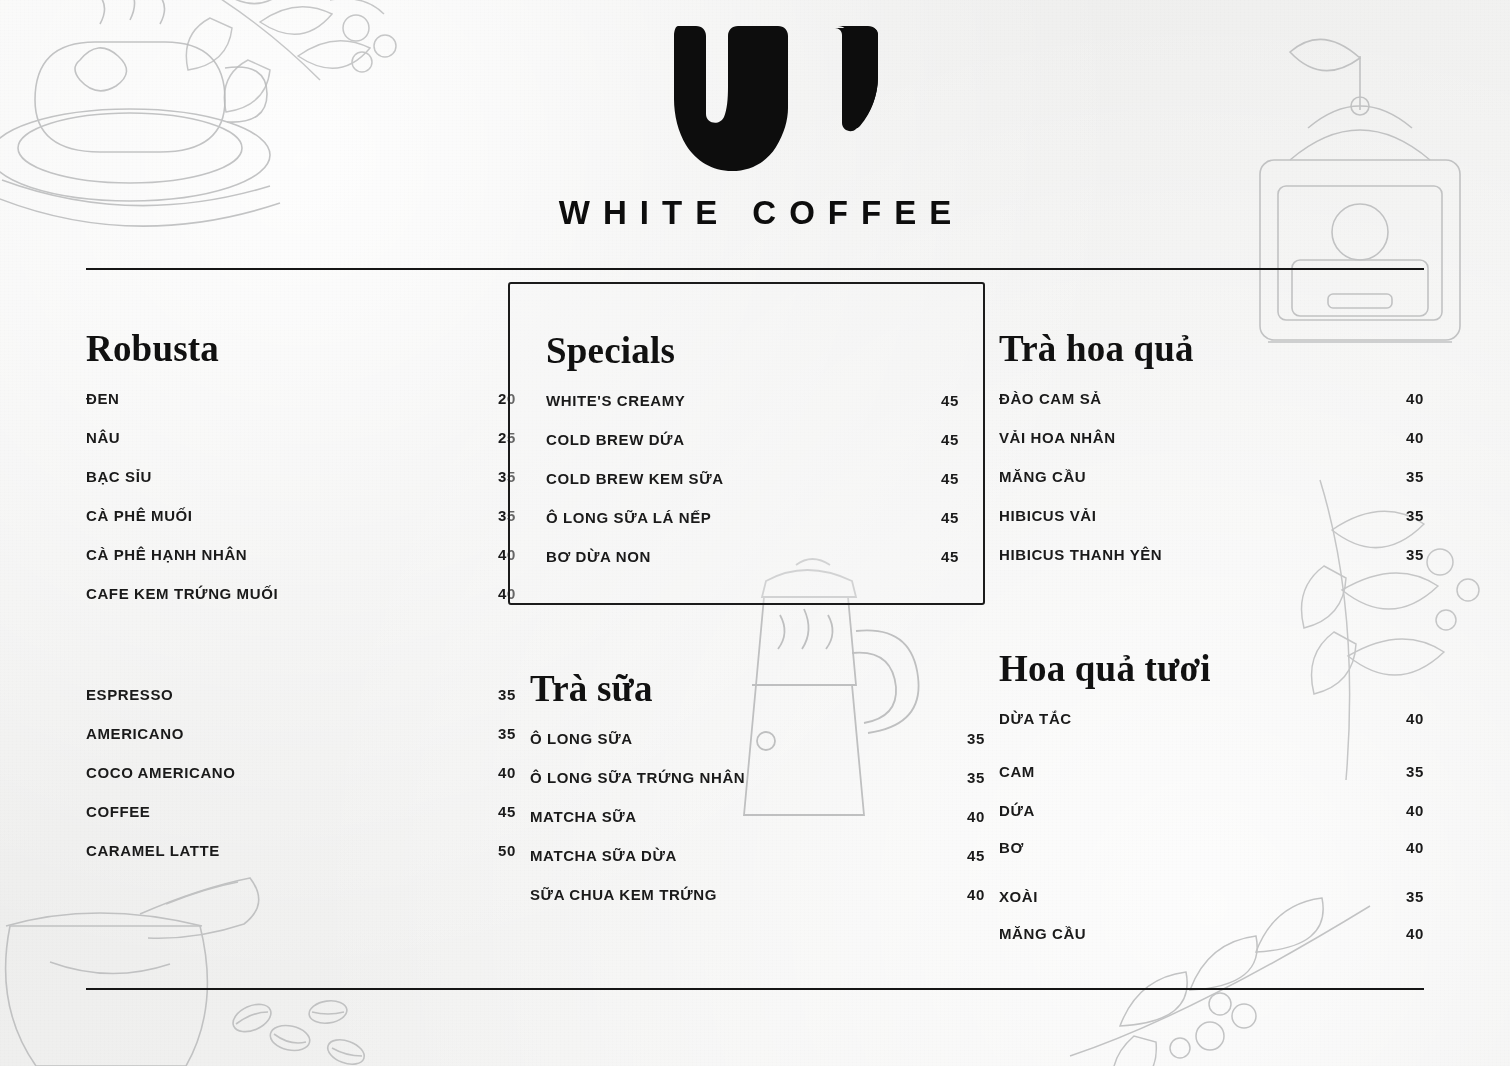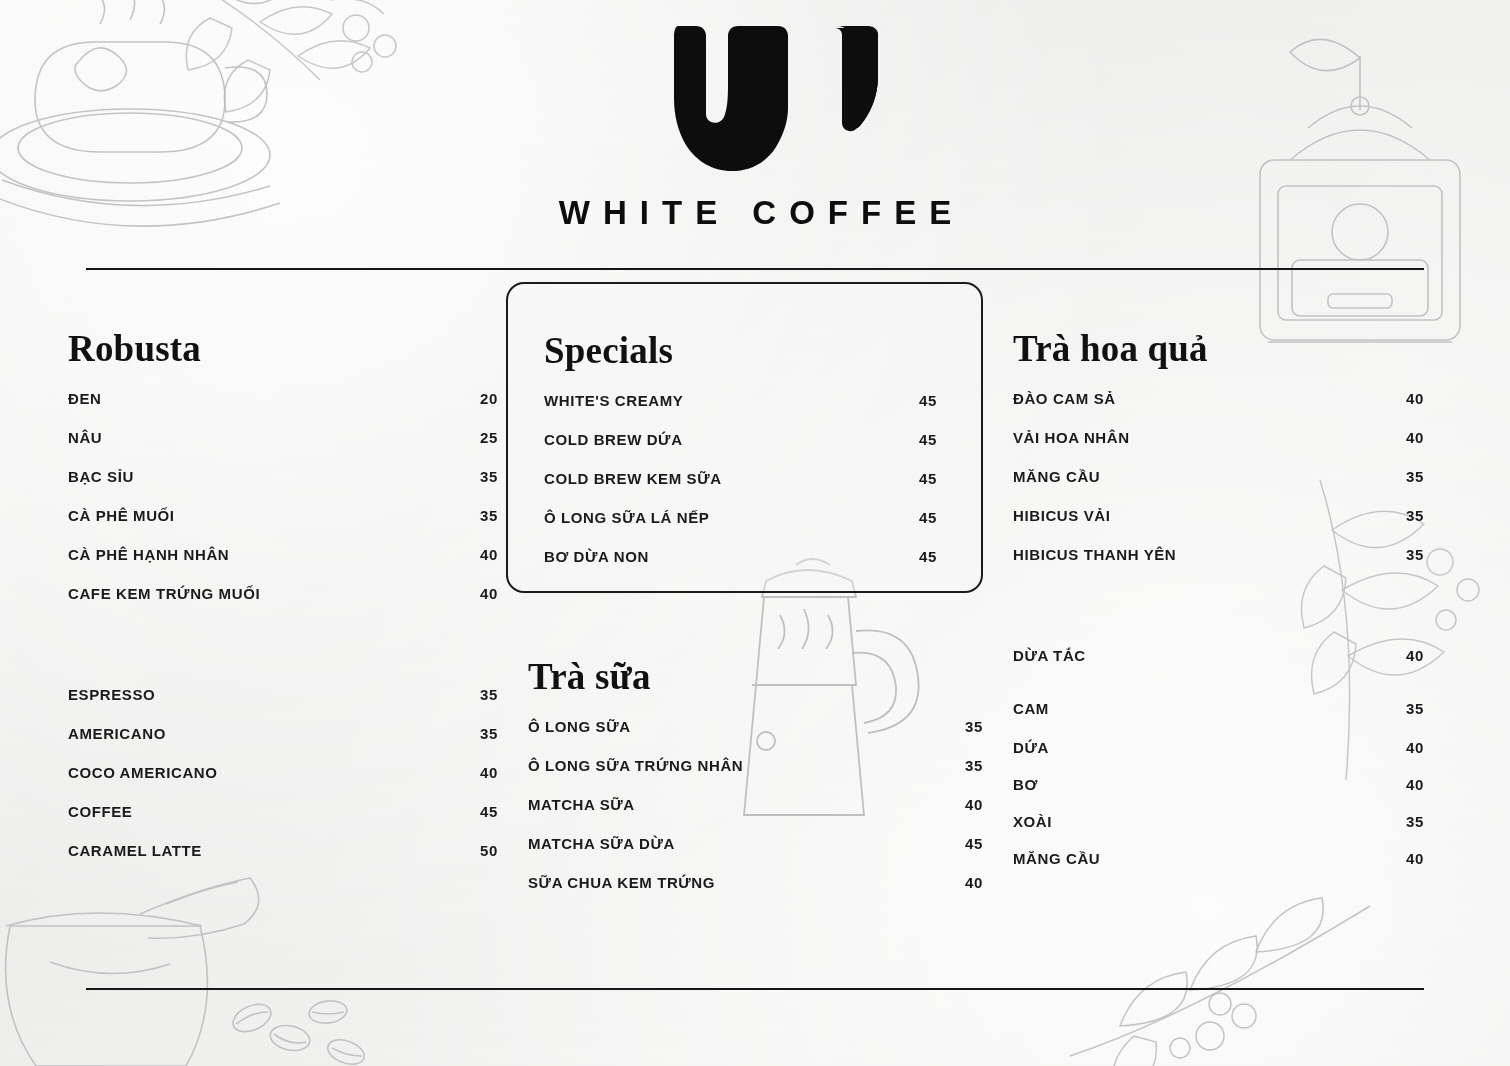--- a/index.html
+++ b/index.html
@@ -83,35 +83,35 @@
     position: absolute;
     left: 86px;
     right: 86px;
     bottom: 76px;
     height: 2px;
     background: #161616;
   }
 
   #columns {
     position: absolute;
-    left: 68px;
+    left: 86px;
     right: 86px;
     top: 296px;
     display: grid;
     grid-template-columns: 430px 455px 1fr;
-    column-gap: 30px;
+    column-gap: 14px;
   }
 
   .section {
     position: relative;
   }
   .section.boxed {
     border: 2px solid #1b1b1b;
-    border-radius: 18px;
-    padding: 14px 44px 22px 36px;
+    border-radius: 3px;
+    padding: 14px 24px 22px 36px;
     margin-left: -22px;
     margin-top: -14px;
     background: rgba(247,247,246,0.35);
   }
 
   .section-title {
     font-family: "Liberation Serif", serif;
     font-weight: 700;
     font-size: 37px;
     color: #111;
@@ -341,21 +341,21 @@
           <li class="item">
               <span class="name">COLD BREW KEM SỮA</span>
               <span class="spacer"></span>
               <span class="price">45</span>
             </li>
           <li class="item">
               <span class="name">Ô LONG SỮA LÁ NẾP</span>
               <span class="spacer"></span>
               <span class="price">45</span>
             </li>
-          <li class="item" style="margin-bottom:4px">
+          <li class="item" style="margin-bottom:16px">
               <span class="name">BƠ DỪA NON</span>
               <span class="spacer"></span>
               <span class="price">45</span>
             </li>
         </ul>
       </section>
 
       <section class="section" style="margin-top:62px">
         <h2 class="section-title">Trà sữa</h2>
         <ul class="items">
@@ -414,37 +414,38 @@
             </li>
           <li class="item">
               <span class="name">HIBICUS THANH YÊN</span>
               <span class="spacer"></span>
               <span class="price">35</span>
             </li>
         </ul>
       </section>
 
       <section class="section row-gap-top">
+        <h2 class="section-title">Hoa quả tươi</h2>
         <ul class="items">
           <li class="item" style="margin-bottom:36px">
               <span class="name">DỪA TẮC</span>
               <span class="spacer"></span>
               <span class="price">40</span>
             </li>
           <li class="item" style="">
               <span class="name">CAM</span>
               <span class="spacer"></span>
               <span class="price">35</span>
             </li>
           <li class="item" style="margin-bottom:20px">
               <span class="name">DỨA</span>
               <span class="spacer"></span>
               <span class="price">40</span>
             </li>
-          <li class="item" style="margin-bottom:20px">
+          <li class="item" style="margin-bottom:32px">
               <span class="name">BƠ</span>
               <span class="spacer"></span>
               <span class="price">40</span>
             </li>
           <li class="item" style="margin-bottom:20px">
               <span class="name">XOÀI</span>
               <span class="spacer"></span>
               <span class="price">35</span>
             </li>
           <li class="item" style="margin-bottom:0">

